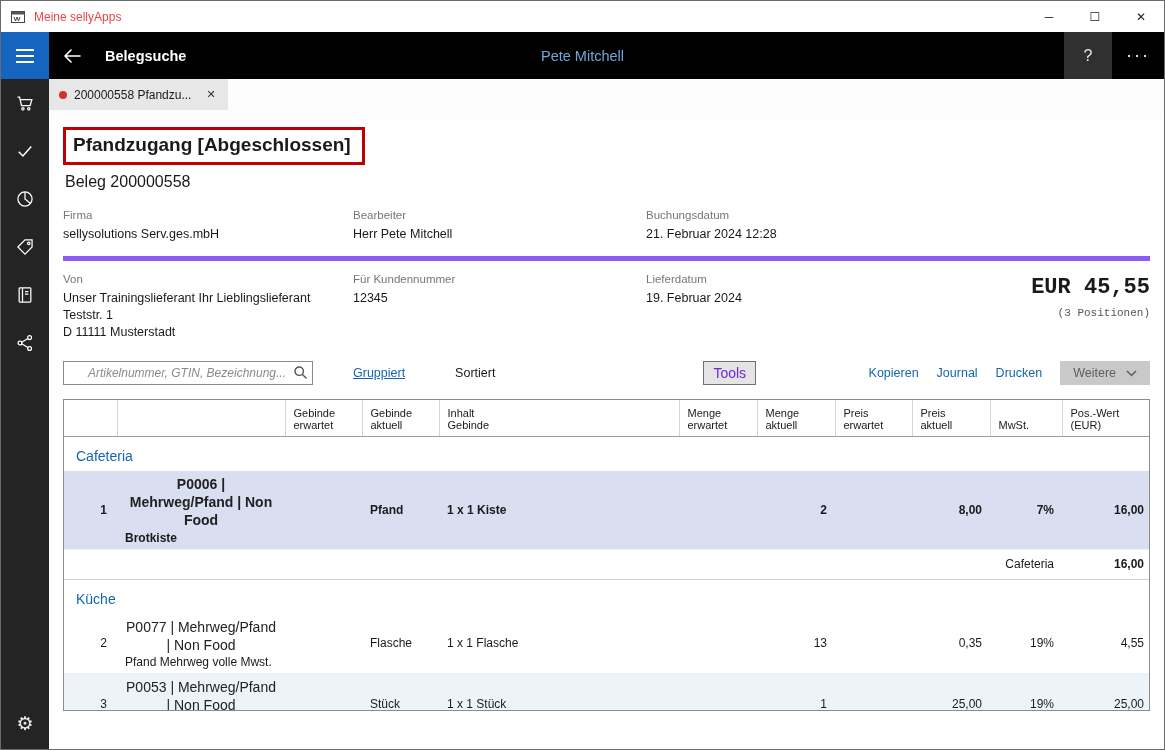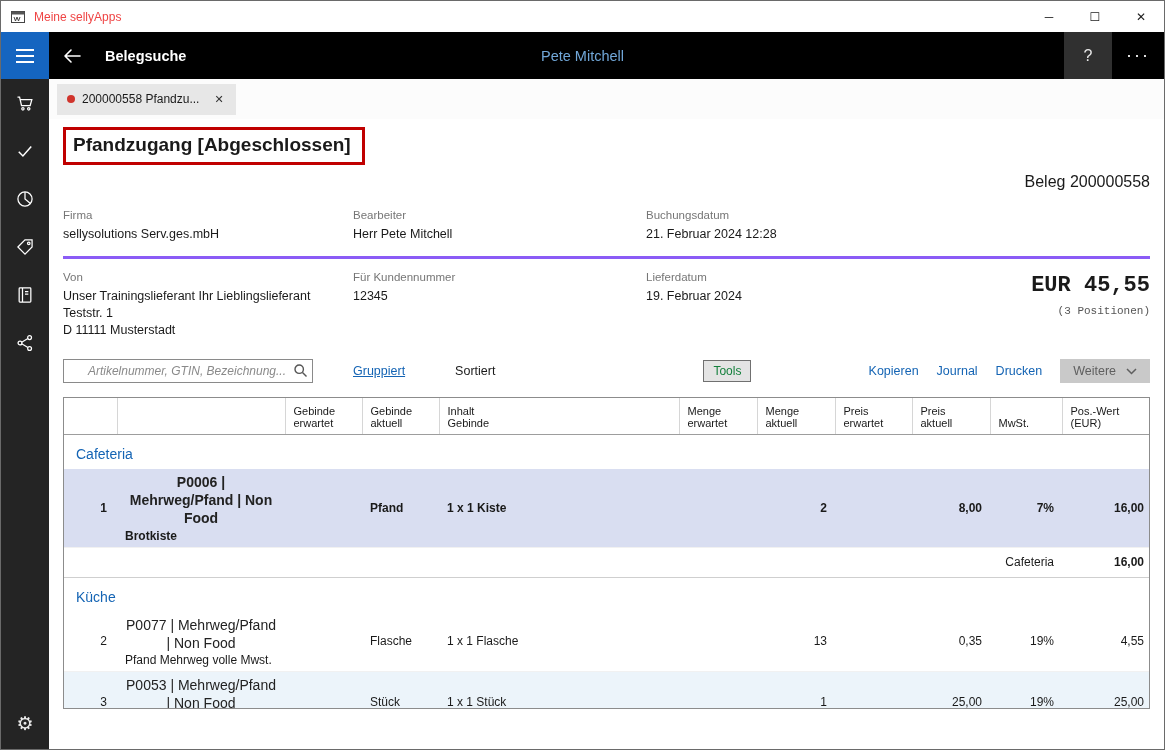--- a/index.html
+++ b/index.html
@@ -31,50 +31,50 @@
 
   
   .main { flex:1; display:flex; min-height:0; }
   .sidebar { flex:0 0 48px; background:#242424; position:relative; display:flex; flex-direction:column; align-items:center; padding-top:2px; }
   .side-item { width:48px; height:48px; display:flex; align-items:center; justify-content:center; }
   .side-gear { position:absolute; bottom:10px; left:0; width:48px; height:32px; display:flex; align-items:center; justify-content:center;
                font-family:"DejaVu Sans",sans-serif; font-size:19px; color:#eaeaea; }
   .content { flex:1; background:#fff; display:flex; flex-direction:column; min-width:0; }
 
   
-  .tabstrip { flex:0 0 40px; display:flex; align-items:center; padding-left:8px; background:#fcfcfc; }
+  .tabstrip { flex:0 0 40px; display:flex; align-items:flex-start; background:#fcfcfc; }
   .tab { height:31px; background:#e7e7e7; display:flex; align-items:center; padding:0 10px 0 10px; gap:7px; font-size:12px; }
   .tab-dot { width:8px; height:8px; border-radius:50%; }
   .tab-close { font-size:11px; color:#333; padding:2px 2px 2px 8px; }
 
   
   .doc { flex:1; padding:4px 14px 8px 14px; position:relative; }
   .title-annotation { display:inline-block; border:3px solid #c00000; padding:4px 11px 6px 7px; margin-top:4px; }
   .doc-title { font-size:19px; font-weight:bold; }
-  .doc-subtitle { font-size:16px; margin:8px 0 0 2px;text-align:right; }
+  .doc-subtitle { font-size:16px; margin:8px 0 0 2px; }
 
   .info { margin-top:18px; }
-  .info-row1 { display:grid; grid-template-columns:290px 293px 1fr; border-bottom:3px solid #8b5cf6; padding-bottom:13px; }
+  .info-row1 { display:grid; grid-template-columns:290px 293px 1fr; border-bottom:5px solid #8b5cf6; padding-bottom:13px; }
   .info-row2 { display:grid; grid-template-columns:290px 293px 280px 1fr; padding-top:12px; }
   .f-label { font-size:11.5px; color:#767676; margin-bottom:5px; }
   .f-value { font-size:12.5px; color:#1a1a1a; line-height:1.35; }
   .summary { text-align:right; padding-top:2px;font-family:Liberation Mono, monospace; }
   .summary-total { font-size:22px; font-weight:bold; }
   .summary-note { font-size:11px; color:#555; margin-top:7px; }
 
   
   .toolbar { display:flex; align-items:center; margin-top:20px; }
   .search-wrap { position:relative; width:250px; }
   .search-wrap input { width:250px; height:24px; border:1px solid #8a8a8a; padding:0 26px 0 7px; font-size:12px; font-family:inherit; background:#fff;text-align:right; }
   .search-wrap input::placeholder { color:#8a8a8a; font-style:italic; }
   .search-icon { position:absolute; right:5px; top:4px; }
   .lnk { font-size:12.5px; color:#1464b4; }
   .lnk.grouped { margin-left:40px; text-decoration:underline; }
   .plain-toggle { font-size:12.5px; color:#1a1a1a; margin-left:50px; }
-  .tools-btn { margin-left:208px; font-size:12px; color:#15803d; background:#e4e4e4; border:1px solid #707070; padding:3px 9px; font-family:inherit; }
+  .tools-btn { margin-left:208px; font-size:14px; color:#6d28d9; background:#e4e4e4; border:1px solid #707070; padding:3px 9px; font-family:inherit; }
   .toolbar-right { margin-left:auto; display:flex; align-items:center; gap:18px; }
   .weitere-btn { background:#c9c9c9; color:#5f5f5f; border:none; padding:5px 13px; font-size:12.5px; font-family:inherit; display:flex; align-items:center; gap:10px; }
 
   
   .table-frame { margin-top:14px; border:1px solid #8c8c8c; height:312px; overflow:hidden; background:#fff; }
   table { width:100%; border-collapse:collapse; table-layout:fixed; }
   thead th { font-weight:normal; font-size:11px; text-align:left; vertical-align:bottom;
              padding:3px 8px 5px 8px; height:37px; border-left:1px solid #d6d6d6; border-bottom:1px solid #9d9d9d;
              white-space:pre-line; color:#1a1a1a; }
   thead th:first-child { border-left:none; }

